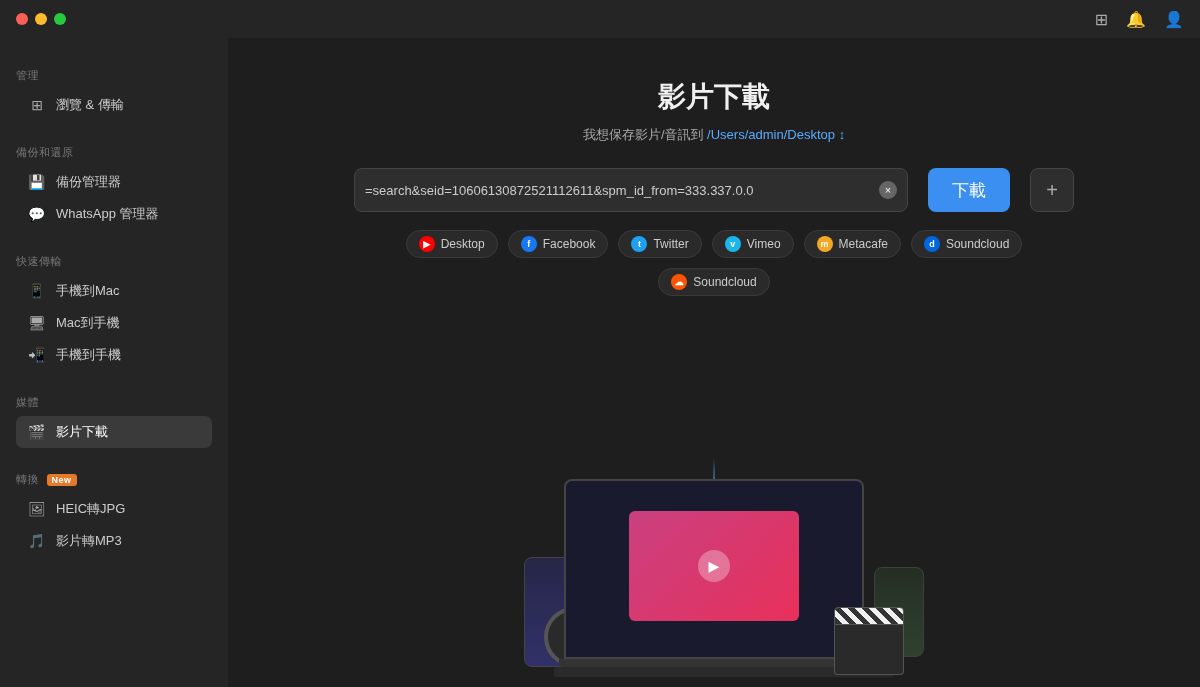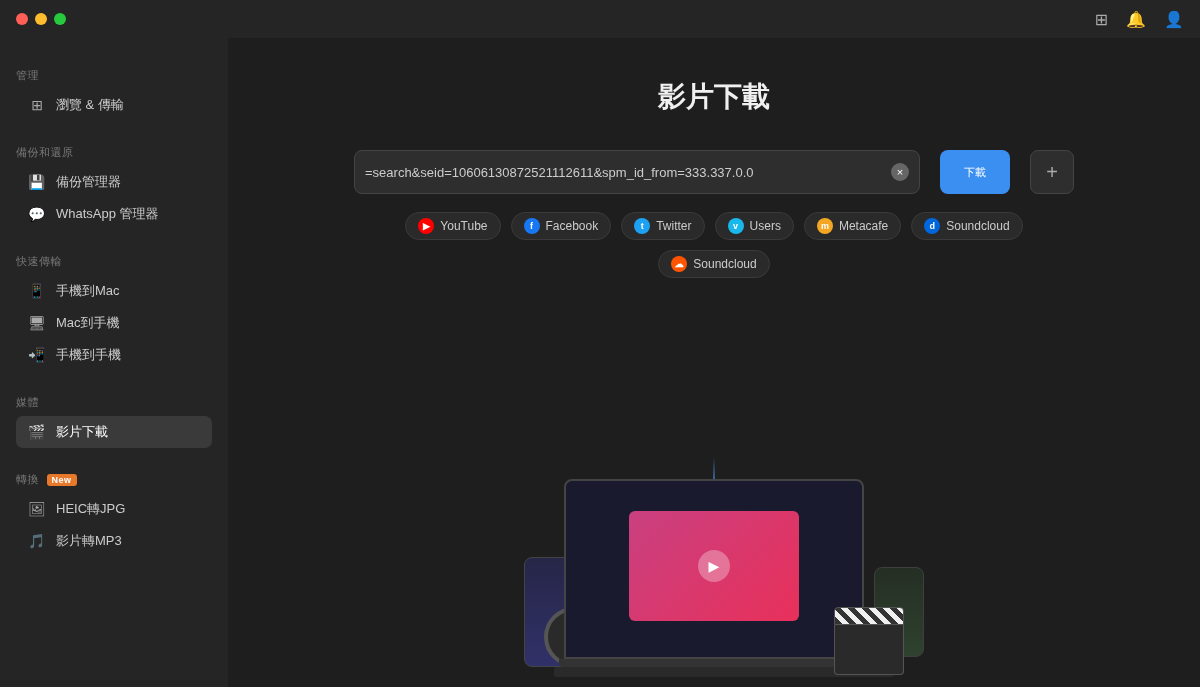--- a/index.html
+++ b/index.html
@@ -174,21 +174,21 @@
       color: #fff;
       flex-shrink: 0;
     }
     .download-btn {
       background: #3b8ff0;
       color: #fff;
       border: none;
       border-radius: 8px;
       padding: 0 24px;
       height: 44px;
-      font-size: 11px;
+      font-size: 17px;
       font-weight: 500;
       cursor: pointer;
       white-space: nowrap;
     }
     .add-btn {
       width: 44px; height: 44px;
       background: #2e2e2e;
       border: 1px solid #444;
       border-radius: 8px;
       display: flex;
@@ -480,51 +480,54 @@
     <div class="sidebar-item">
       <div class="sidebar-item-icon">🎵</div>
       <span>影片轉MP3</span>
     </div>
   </div>
 </div>
 
 <div class="main-content">
   <div class="page-header">
     <div class="page-title">影片下載</div>
+    <div class="page-subtitle">
+      <span>我想保存影片/音訊到 </span><span class="path">/Users/admin/Desktop</span> <span style="color:#5aabff">↕</span>
+    </div>
   </div>
 
   <div class="url-row">
     <div class="url-input-wrapper">
       <input class="url-input" type="text" value="=search&amp;seid=10606130872521112611&amp;spm_id_from=333.337.0.0" style="">
       <div class="url-clear-btn">×</div>
     </div>
     <button class="download-btn">下載</button>
     <div class="add-btn">+</div>
   </div>
 
   <div class="platform-row">
 
     <div class="platform-tag">
       <div class="platform-dot dot-youtube">▶</div>
-      <span>YouTube</span>
+      <span>Desktop</span>
     </div>
 
     <div class="platform-tag">
       <div class="platform-dot dot-facebook">f</div>
       <span>Facebook</span>
     </div>
 
     <div class="platform-tag">
       <div class="platform-dot dot-twitter">t</div>
       <span>Twitter</span>
     </div>
 
     <div class="platform-tag">
       <div class="platform-dot dot-vimeo">v</div>
-      <span>Users</span>
+      <span>Vimeo</span>
     </div>
 
     <div class="platform-tag">
       <div class="platform-dot dot-metacafe">m</div>
       <span>Metacafe</span>
     </div>
 
     <div class="platform-tag">
       <div class="platform-dot dot-dailymotion">d</div>
       <span>Soundcloud</span>

